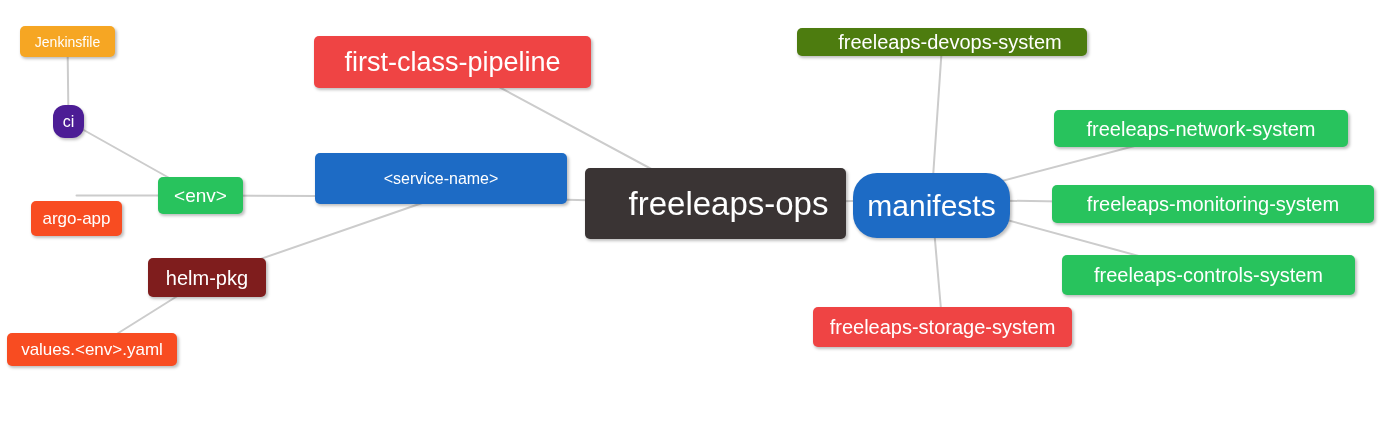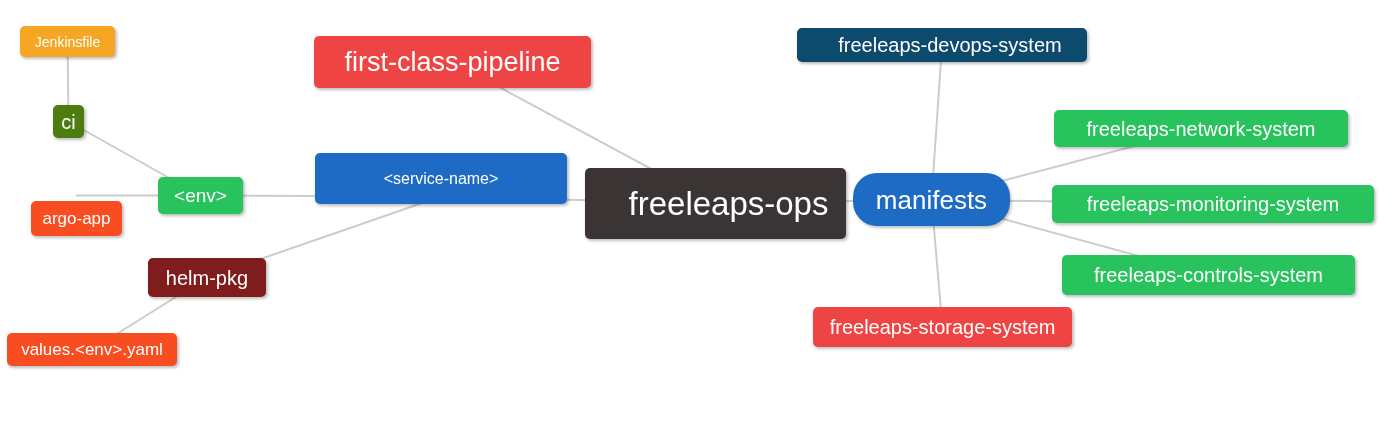--- a/index.html
+++ b/index.html
@@ -57,28 +57,28 @@
       <line x1="441" y1="196.5" x2="715.5" y2="203.5" stroke="#cccccc"></line>
       <line x1="715.5" y1="203.5" x2="931.5" y2="199.5" stroke="#cccccc"></line>
       <line x1="931.5" y1="199.5" x2="942" y2="45.5" stroke="#cccccc"></line>
       <line x1="931.5" y1="199.5" x2="1201" y2="128.5" stroke="#cccccc"></line>
       <line x1="931.5" y1="199.5" x2="1213" y2="204" stroke="#cccccc"></line>
       <line x1="931.5" y1="199.5" x2="1208.5" y2="275" stroke="#cccccc"></line>
       <line x1="931.5" y1="199.5" x2="942.5" y2="327" stroke="#cccccc"></line>
     </svg>
   <div id="nodes">
       <div class="node" style="left: 20px; top: 26px; width: 95px; height: 31px; font-size: 14px; background: rgb(246, 166, 35); color: rgb(255, 255, 255);">Jenkinsfile</div>
-      <div class="node" style="left: 53px; top: 105px; width: 31px; height: 33px; font-size: 20px; background: #4d7c0f; color: rgb(255, 255, 255);">ci</div>
+      <div class="node" style="left: 53px; top: 105px; width: 31px; height: 33px; font-size: 16px; background: #4c1d95; color: rgb(255, 255, 255); border-radius: 12px;">ci</div>
       <div class="node" style="left: 31px; top: 178px; width: 91px; height: 35px; font-size: 17px; background: rgb(248, 76, 33); color: rgb(255, 255, 255); margin-top: 23px;">argo-app</div>
       <div class="node" style="left: 158px; top: 177px; width: 85px; height: 37px; font-size: 19px; background: rgb(40, 195, 93); color: rgb(255, 255, 255);">&lt;env&gt;</div>
       <div class="node" style="left: 148px; top: 258px; width: 118px; height: 39px; font-size: 20px; background: #7f1d1d; color: rgb(255, 255, 255);">helm-pkg</div>
       <div class="node" style="left: 7px; top: 333px; width: 170px; height: 33px; font-size: 17px; background: rgb(248, 76, 33); color: rgb(255, 255, 255);">values.&lt;env&gt;.yaml</div>
       <div class="node" style="left: 314px; top: 36px; width: 277px; height: 52px; font-size: 27px; background: #ef4444; color: rgb(255, 255, 255); text-align: center;">first-class-pipeline</div>
       <div class="node" style="left: 315px; top: 153px; width: 252px; height: 51px; font-size: 16px; background: rgb(29, 107, 197); color: rgb(255, 255, 255);">&lt;service-name&gt;</div>
       <div class="node" style="left: 585px; top: 168px; width: 261px; height: 71px; font-size: 33px; background: rgb(58, 52, 52); color: rgb(255, 255, 255); padding-left: 26px;">freeleaps-ops</div>
-      <div class="node" style="left: 853px; top: 173px; width: 157px; height: 53px; font-size: 26px; background: rgb(29, 107, 197); color: rgb(255, 255, 255); border-radius: 24px;">manifests</div>
-      <div class="node" style="left: 797px; top: 28px; width: 290px; height: 34px; font-size: 20px; background: #0c4a6e; color: rgb(255, 255, 255); padding-left: 16px;">freeleaps-devops-system</div>
+      <div class="node" style="left: 853px; top: 173px; width: 157px; height: 65px; font-size: 30px; background: rgb(29, 107, 197); color: rgb(255, 255, 255); border-radius: 24px;">manifests</div>
+      <div class="node" style="left: 797px; top: 28px; width: 290px; height: 28px; font-size: 20px; background: #4d7c0f; color: rgb(255, 255, 255); padding-left: 16px;">freeleaps-devops-system</div>
       <div class="node" style="left: 1054px; top: 110px; width: 294px; height: 37px; font-size: 20px; background: rgb(40, 195, 93); color: rgb(255, 255, 255);">freeleaps-network-system</div>
       <div class="node" style="left: 1052px; top: 185px; width: 322px; height: 38px; font-size: 20px; background: rgb(40, 195, 93); color: rgb(255, 255, 255);">freeleaps-monitoring-system</div>
       <div class="node" style="left: 1062px; top: 255px; width: 293px; height: 40px; font-size: 20px; background: rgb(40, 195, 93); color: rgb(255, 255, 255);">freeleaps-controls-system</div>
       <div class="node" style="left: 813px; top: 307px; width: 259px; height: 40px; font-size: 20px; background: #ef4444; color: rgb(255, 255, 255);">freeleaps-storage-system</div>
     </div>
 </div>
 
 </body></html>

